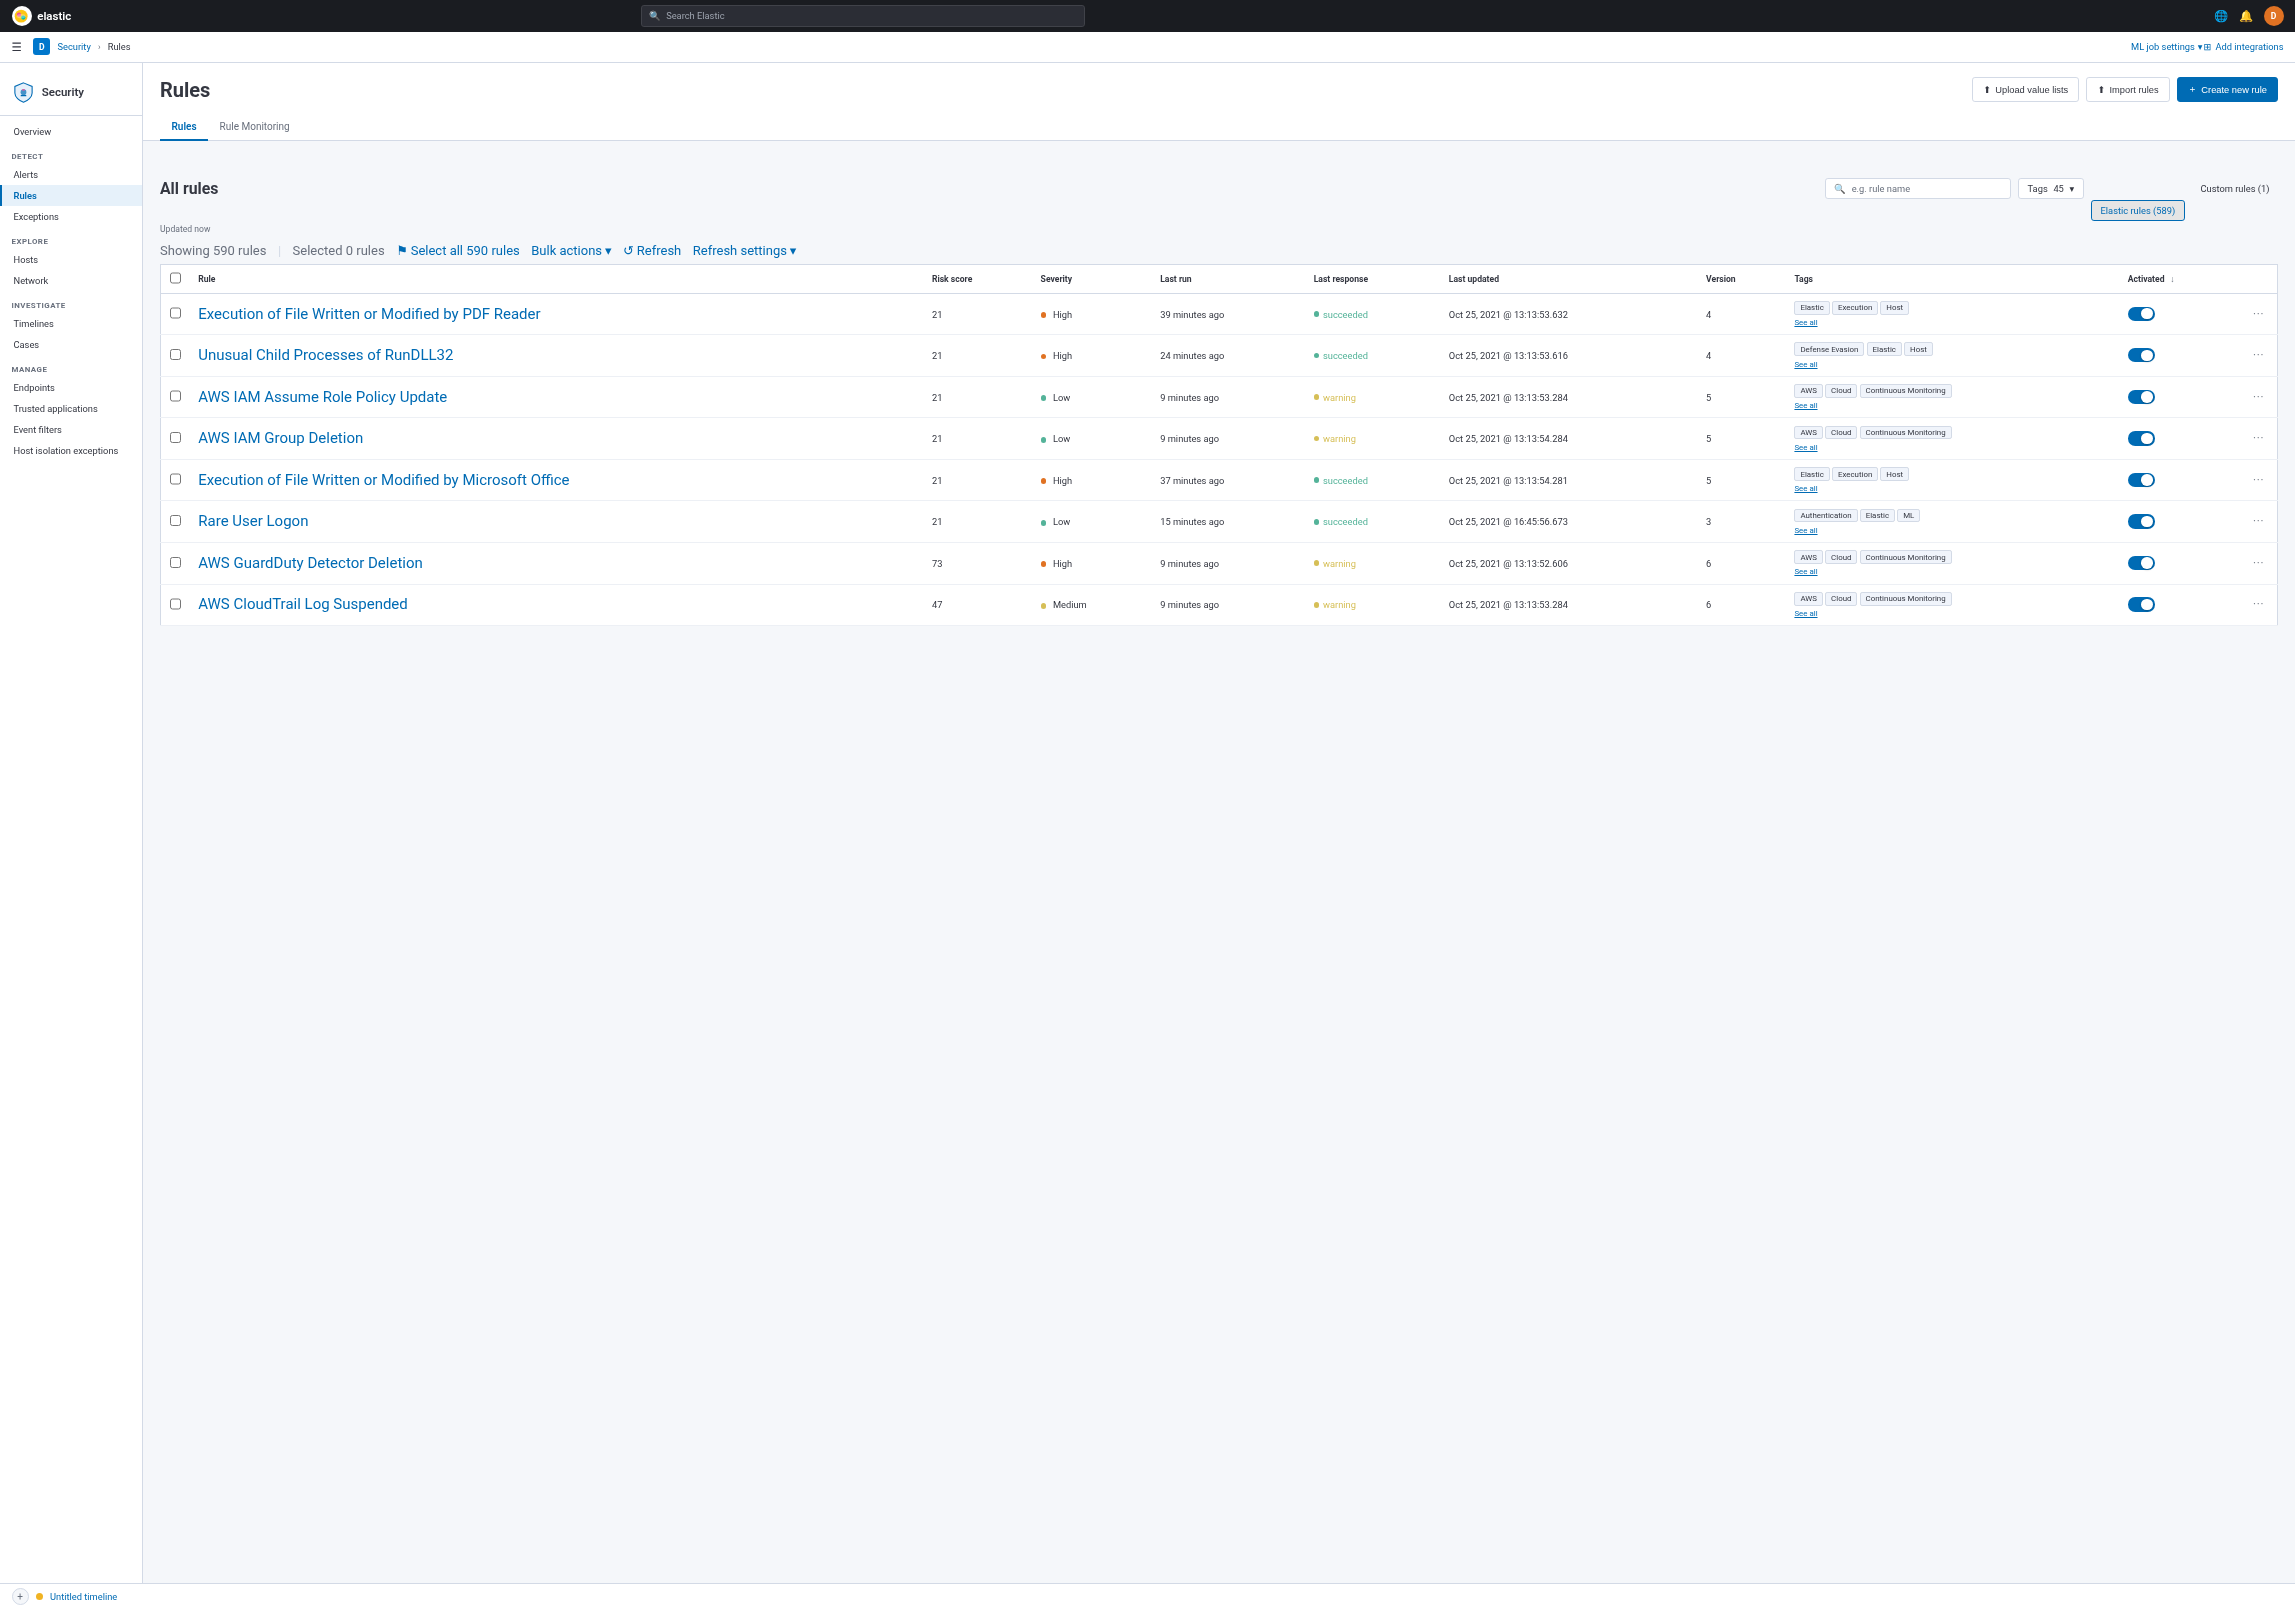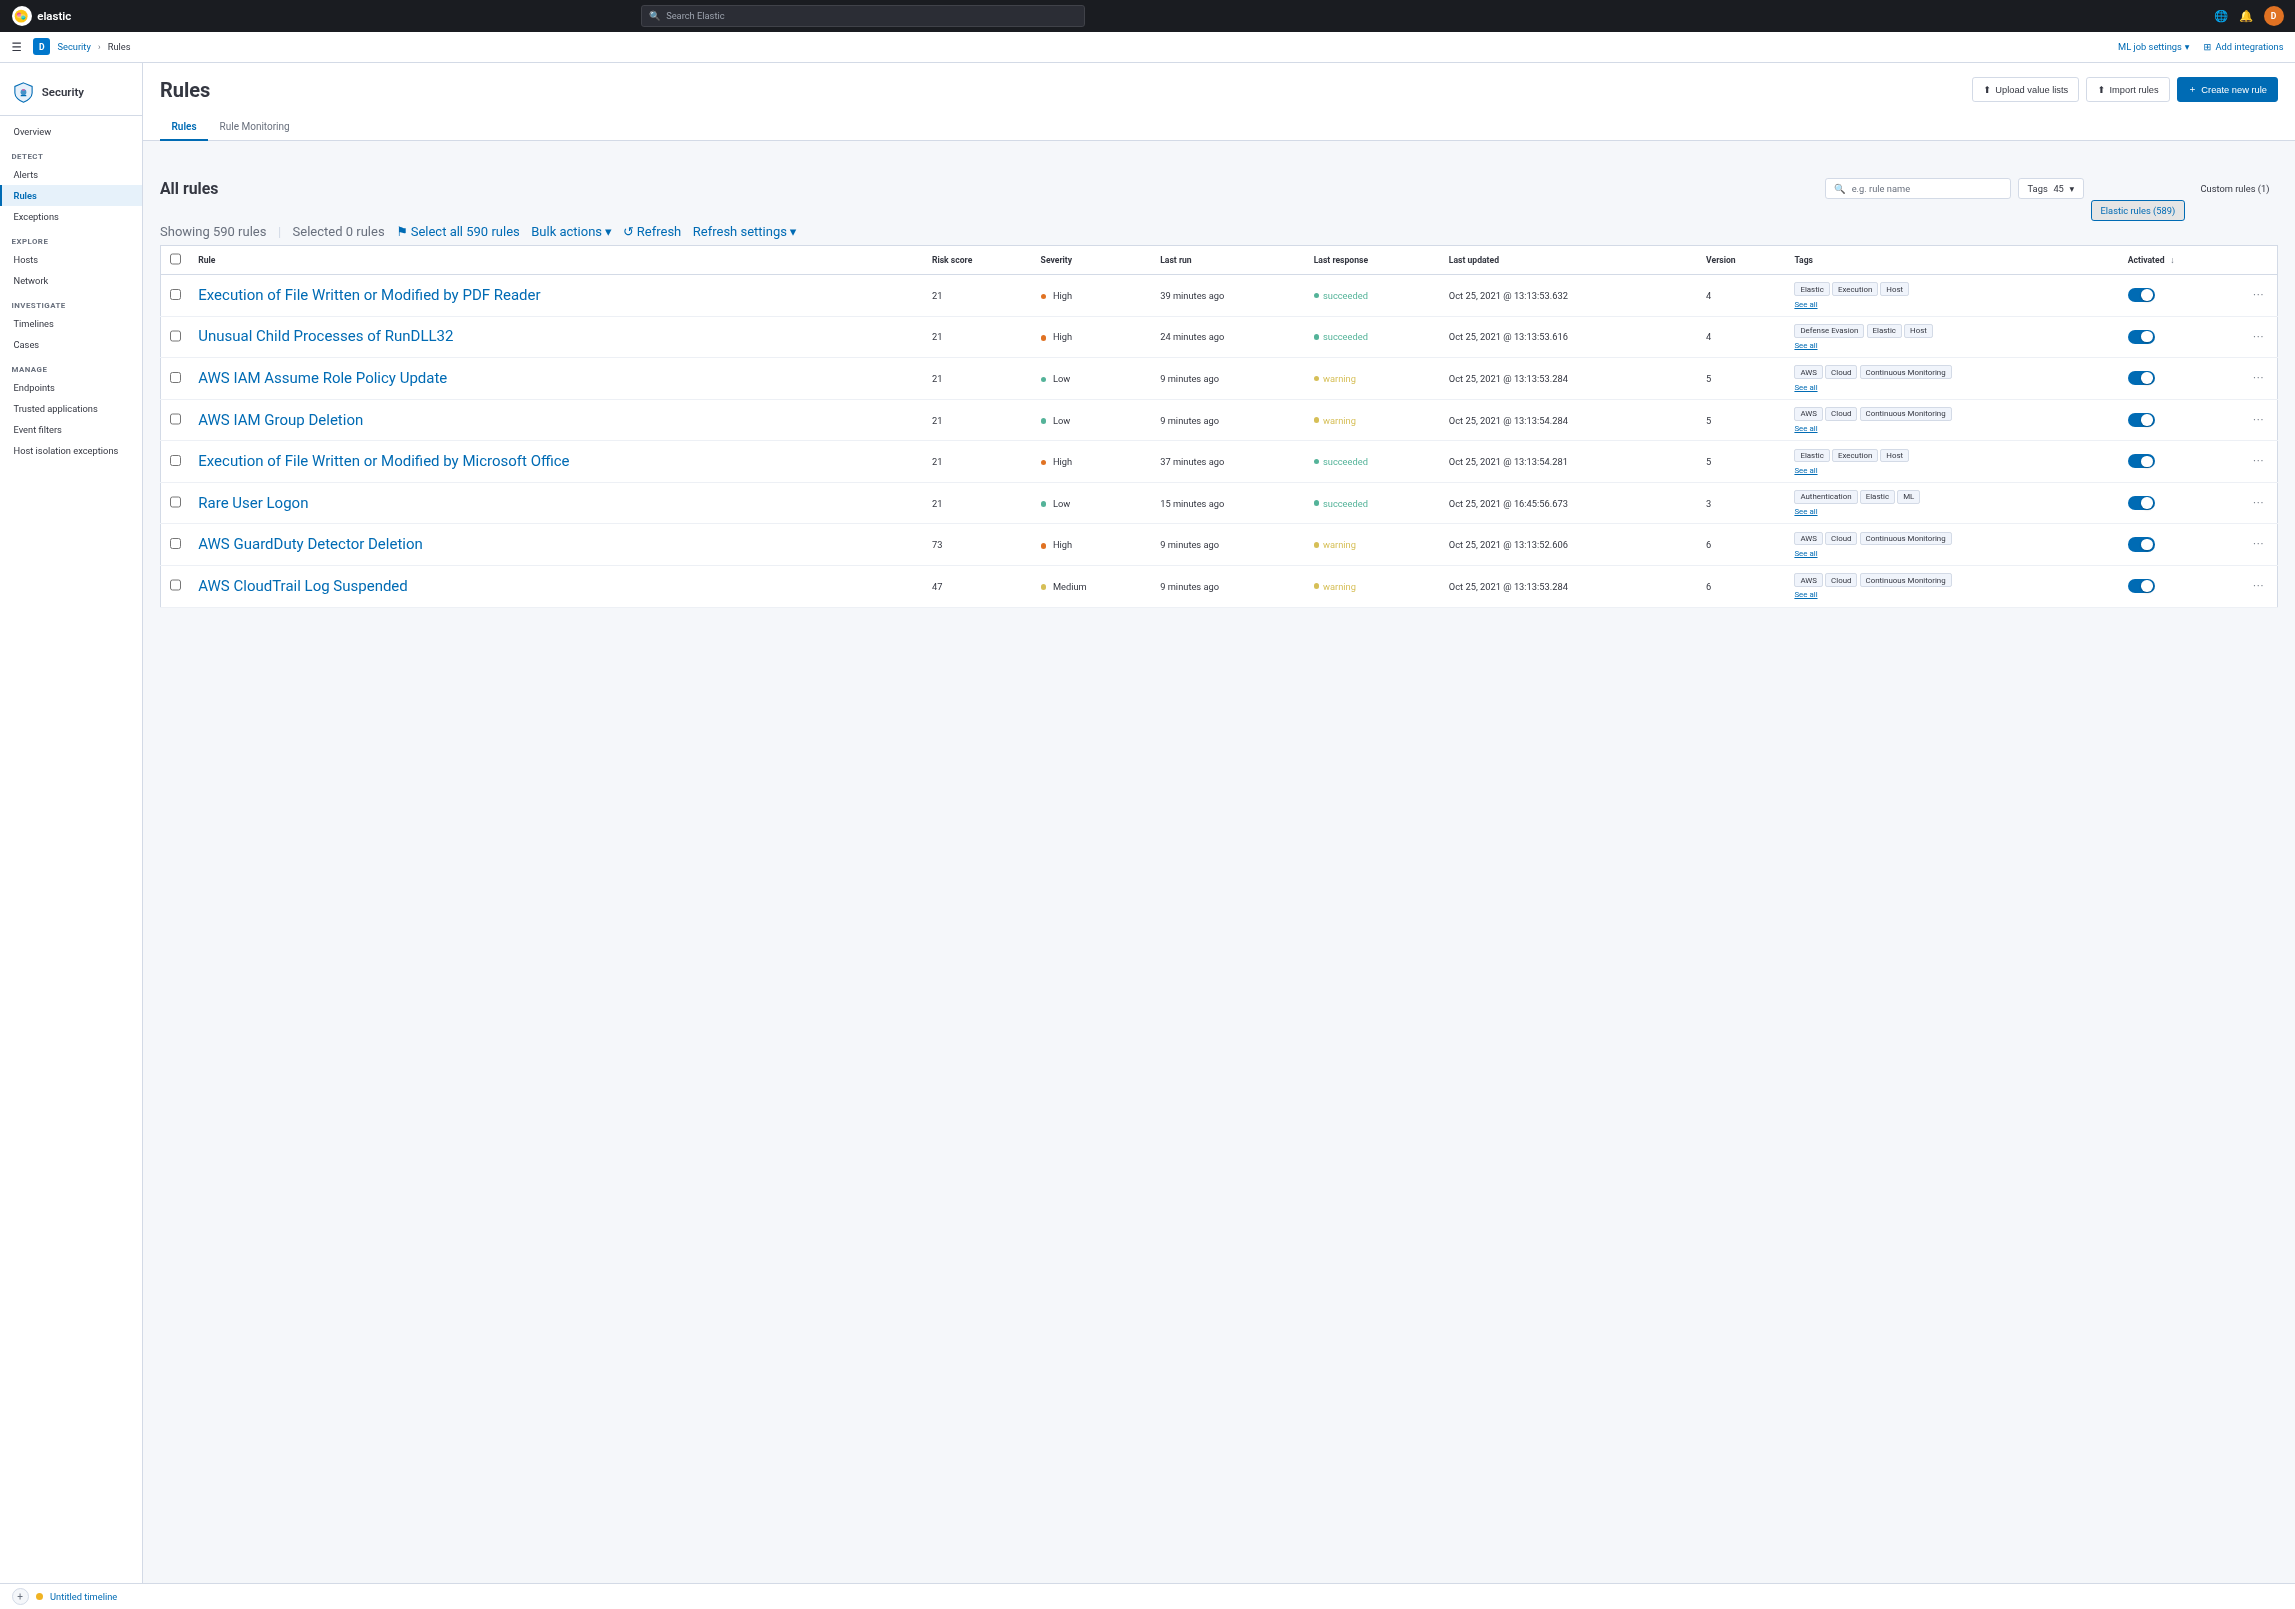--- a/index.html
+++ b/index.html
@@ -44,21 +44,21 @@
       display: flex;
       align-items: center;
       padding: 0 11.5px;
       gap: 7.2px;
     }
     .hamburger { color: #343741; font-size: 11.5px; cursor: pointer; margin-right: 4.3px; }
     .breadcrumb-d { width: 17px; height: 17px; background: #0077cc; border-radius: 2.9px; color: #fff; display: flex; align-items: center; justify-content: center; font-size: 8.6px; font-weight: bold; }
     .breadcrumb-link { color: #006bb4; font-size: 9.3px; cursor: pointer; }
     .breadcrumb-sep { color: #69707d; font-size: 8.6px; }
     .breadcrumb-current { color: #343741; font-size: 9.3px; }
-    .breadcrumb-right { margin-left: auto; display: flex; gap: 14px; }
+    .breadcrumb-right { margin-left: auto; display: flex; gap: 1px; }
     .ml-job-settings { color: #006bb4; font-size: 9.3px; cursor: pointer; display: flex; align-items: center; gap: 2.9px; }
     .add-integrations { color: #006bb4; font-size: 9.3px; cursor: pointer; display: flex; align-items: center; gap: 4.3px; }
 
     
     .main-layout { display: flex; height: calc(100vh - 63px); }
 
     
     .sidebar {
       width: 143px;
       min-width: 143px;
@@ -262,20 +262,21 @@
           </div>
           <div class="tags-filter">
             <span>Tags</span>
             <span>45</span>
             <span>▾</span>
           </div>
           <div class="elastic-rules-btn active">Elastic rules (589)</div>
           <div class="custom-rules-btn">Custom rules (1)</div>
         </div>
       </div>
+      <div class="updated-text">Updated now</div>
 
       <div class="toolbar-row">
         <span class="showing-text">Showing 590 rules</span>
         <span class="divider-v">|</span>
         <span class="showing-text">Selected 0 rules</span>
         <span class="select-all-link">
           <span>⚑</span>
           <span>Select all 590 rules</span>
         </span>
         <span class="bulk-actions-btn">

